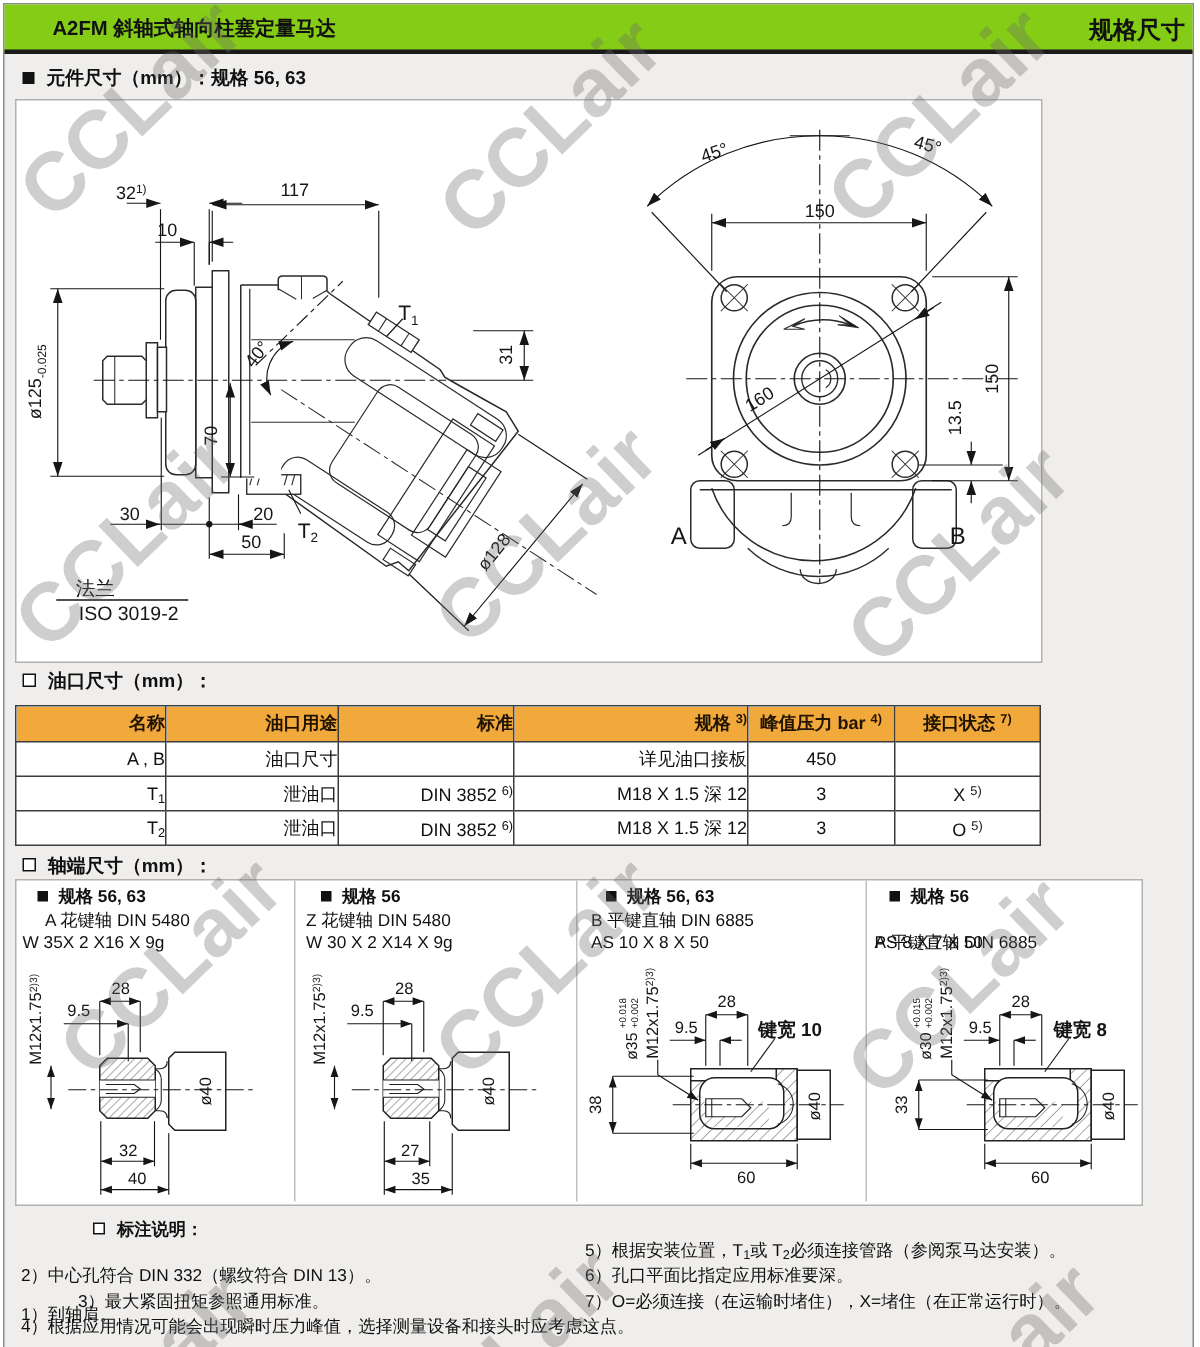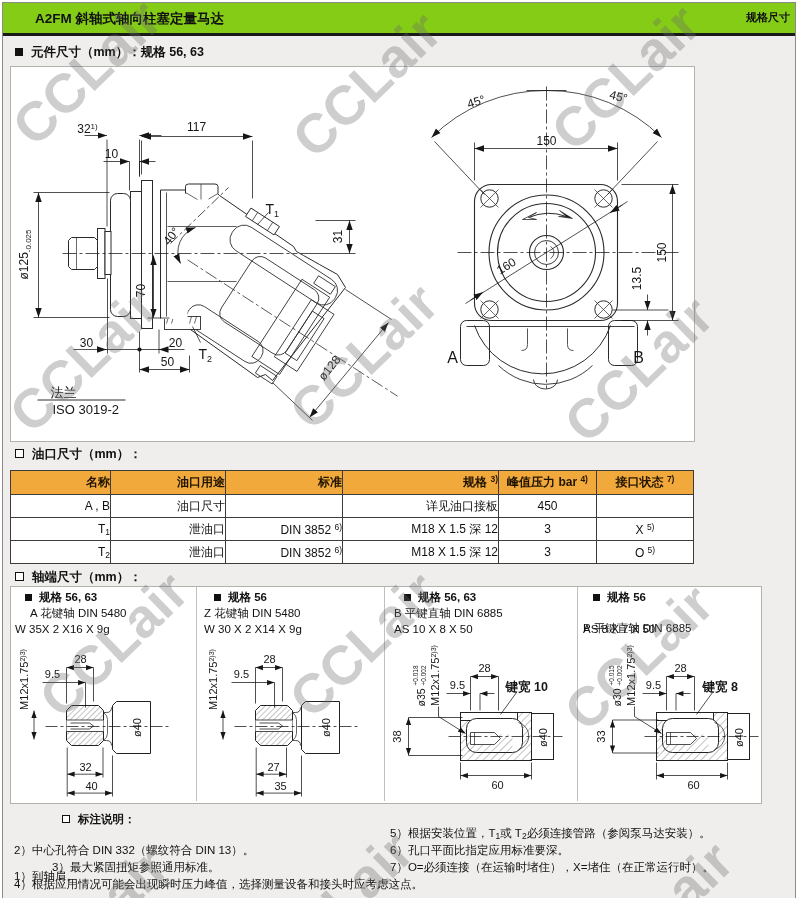--- a/index.html
+++ b/index.html
@@ -3,21 +3,21 @@
 <meta charset="utf-8">
 <style>
   html,body{margin:0;padding:0;}
   body{width:800px;height:898px;position:relative;overflow:hidden;
        font-family:"Liberation Sans",sans-serif;background:#ffffff;}
   .page{position:absolute;left:2px;top:2px;width:792px;height:902px;
         border:1px solid #8a8a8a;background:#efeeec;}
   .hdr{position:absolute;left:0;top:0;width:792px;height:30px;background:#84cc16;
        border-bottom:3px solid #1a1a1a;}
   .hdr .t1{position:absolute;left:32px;top:7px;font-size:13.5px;font-weight:bold;color:#111;}
-  .hdr .t2{position:absolute;right:5px;top:7px;font-size:11px;font-weight:bold;color:#111;}
+  .hdr .t2{position:absolute;right:5px;top:7px;font-size:16px;font-weight:bold;color:#111;}
   .sech{position:absolute;font-size:12.5px;font-weight:bold;color:#111;white-space:nowrap;}
   .bull{display:inline-block;width:8px;height:8px;background:#111;margin-right:8px;vertical-align:0px;}
   .bullo{display:inline-block;width:7px;height:7px;background:#fff;border:1.6px solid #111;margin-right:8px;vertical-align:0px;}
   .box{position:absolute;background:#ffffff;border:1px solid #b3b1ad;}
   table.oil{position:absolute;left:10px;top:470px;border-collapse:collapse;table-layout:fixed;
             font-size:12px;color:#111;background:#fff;}
   table.oil th,table.oil td{border:1px solid #3c3c3c;padding:0 0 0 8px;text-align:right;
             font-weight:normal;overflow:hidden;white-space:nowrap;}
   table.oil th{background:#f2a93b;font-weight:bold;color:#201400;height:23px;}
   table.oil td{height:22px;}

